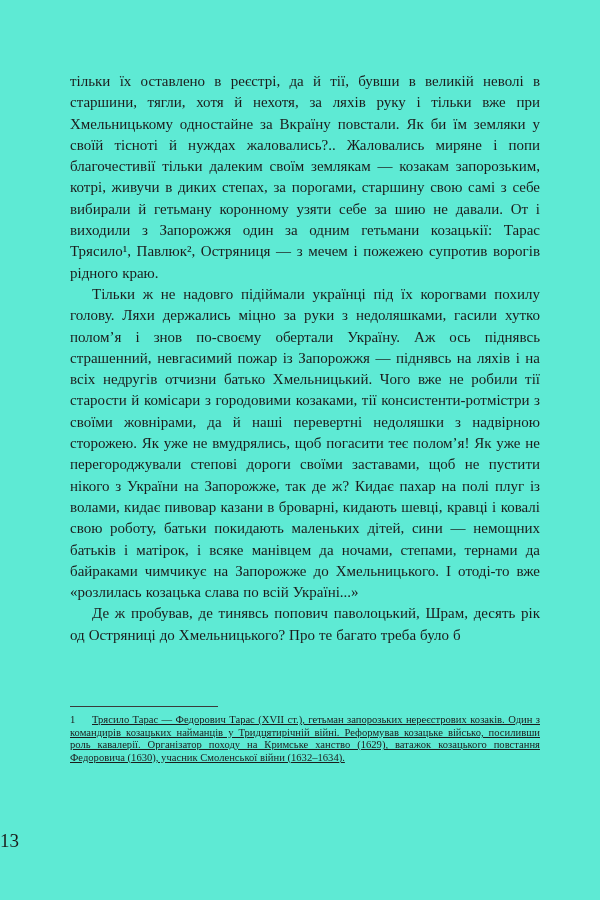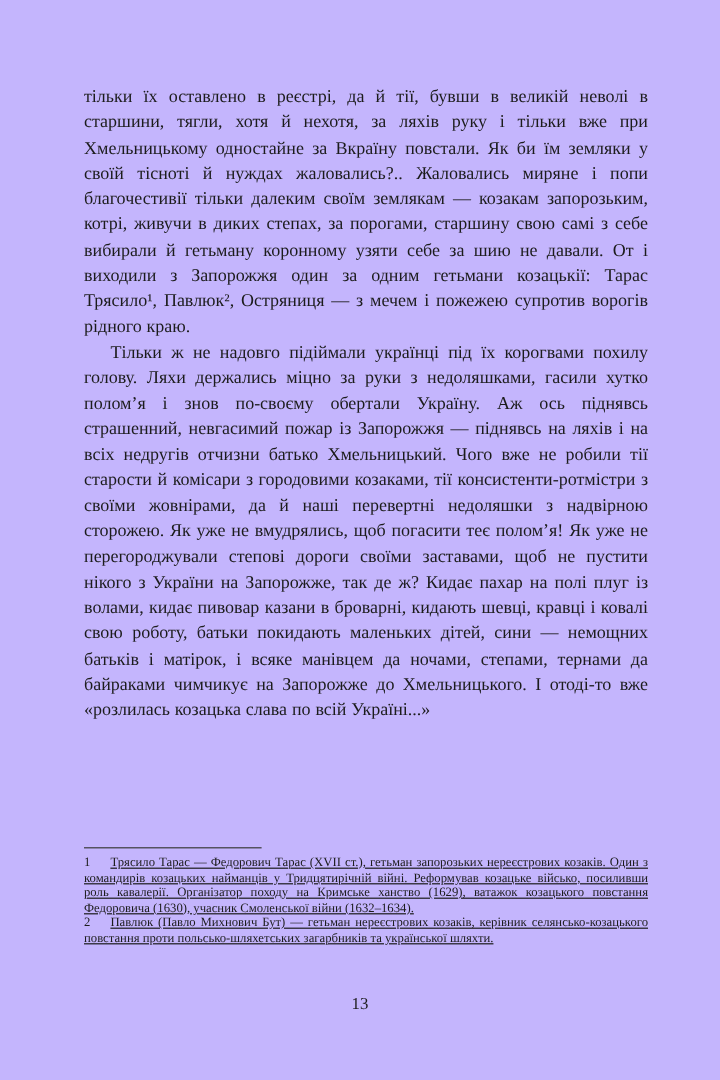--- a/index.html
+++ b/index.html
@@ -4,21 +4,21 @@
 <style>
   html, body {
     margin: 0;
     padding: 0;
     background: #ffffff;
   }
   .page {
     position: relative;
     width: 600px;
     height: 900px;
-    background: #c4b5fd;
+    background: #5eead4;
     font-family: "Liberation Serif", "DejaVu Serif", serif;
     color: #1c1c1c;
     overflow: hidden;
   }
   .main-text {
     position: absolute;
     left: 70px;
     top: 71px;
     width: 470px;
   }
@@ -54,36 +54,36 @@
   }
   .fn-num {
     display: inline-block;
     min-width: 22px;
   }
   .page-number {
     position: absolute;
     left: 0;
     top: 830px;
     width: 100%;
-    text-align: center;
-    font-size: 14px;
+    text-align: left;
+    font-size: 19px;
     color: #1c1c1c;
   }
 </style>
 </head>
 <body>
 
 <div class="page">
 
   <div class="main-text">
     <p class="para">тільки їх оставлено в реєстрі, да й тії, бувши в великій неволі в старшини, тягли, хотя й нехотя, за ляхів руку і тільки вже при Хмельницькому одностайне за Вкраїну повстали. Як би їм земляки у своїй тісноті й нуждах жаловались?.. Жаловались миряне і попи благочестивії тільки далеким своїм землякам — козакам запорозьким, котрі, живучи в диких степах, за порогами, старшину свою самі з себе вибирали й гетьману коронному узяти себе за шию не давали. От і виходили з Запорожжя один за одним гетьмани козацькії: Тарас Трясило¹, Павлюк², Остряниця — з мечем і пожежею супротив ворогів рідного краю.</p>
     <p class="para indent">Тільки ж не надовго підіймали українці під їх корогвами похилу голову. Ляхи держались міцно за руки з недоляшками, гасили хутко полом’я і знов по-своєму обертали Україну. Аж ось піднявсь страшенний, невгасимий пожар із Запорожжя — піднявсь на ляхів і на всіх недругів отчизни батько Хмельницький. Чого вже не робили тії старости й комісари з городовими козаками, тії консистенти-ротмістри з своїми жовнірами, да й наші перевертні недоляшки з надвірною сторожею. Як уже не вмудрялись, щоб погасити теє полом’я! Як уже не перегороджували степові дороги своїми заставами, щоб не пустити нікого з України на Запорожже, так де ж? Кидає пахар на полі плуг із волами, кидає пивовар казани в броварні, кидають шевці, кравці і ковалі свою роботу, батьки покидають маленьких дітей, сини — немощних батьків і матірок, і всяке манівцем да ночами, степами, тернами да байраками чимчикує на Запорожже до Хмельницького. І отоді-то вже «розлилась козацька слава по всій Україні...»</p>
+    <p class="para indent">Де ж пробував, де тинявсь попович паволоцький, Шрам, десять рік од Остряниці до Хмельницького? Про те багато треба було б</p>
   </div>
 
   <div class="footnote-block">
     <hr class="fn-rule">
     <p class="footnote"><span class="fn-num">1</span><span>Трясило Тарас — Федорович Тарас (XVII ст.), гетьман запорозьких нереєстрових козаків. Один з командирів козацьких найманців у Тридцятирічній війні. Реформував козацьке військо, посиливши роль кавалерії. Організатор походу на Кримське ханство (1629), ватажок козацького повстання Федоровича (1630), учасник Смоленської війни (1632–1634).</span></p>
-    <p class="footnote"><span class="fn-num">2</span><span>Павлюк (Павло Михнович Бут) — гетьман нереєстрових козаків, керівник селянсько-козацького повстання проти польсько-шляхетських загарбників та української шляхти.</span></p>
   </div>
 
   <div class="page-number">13</div>
 
 </div>
 
 </body></html>

